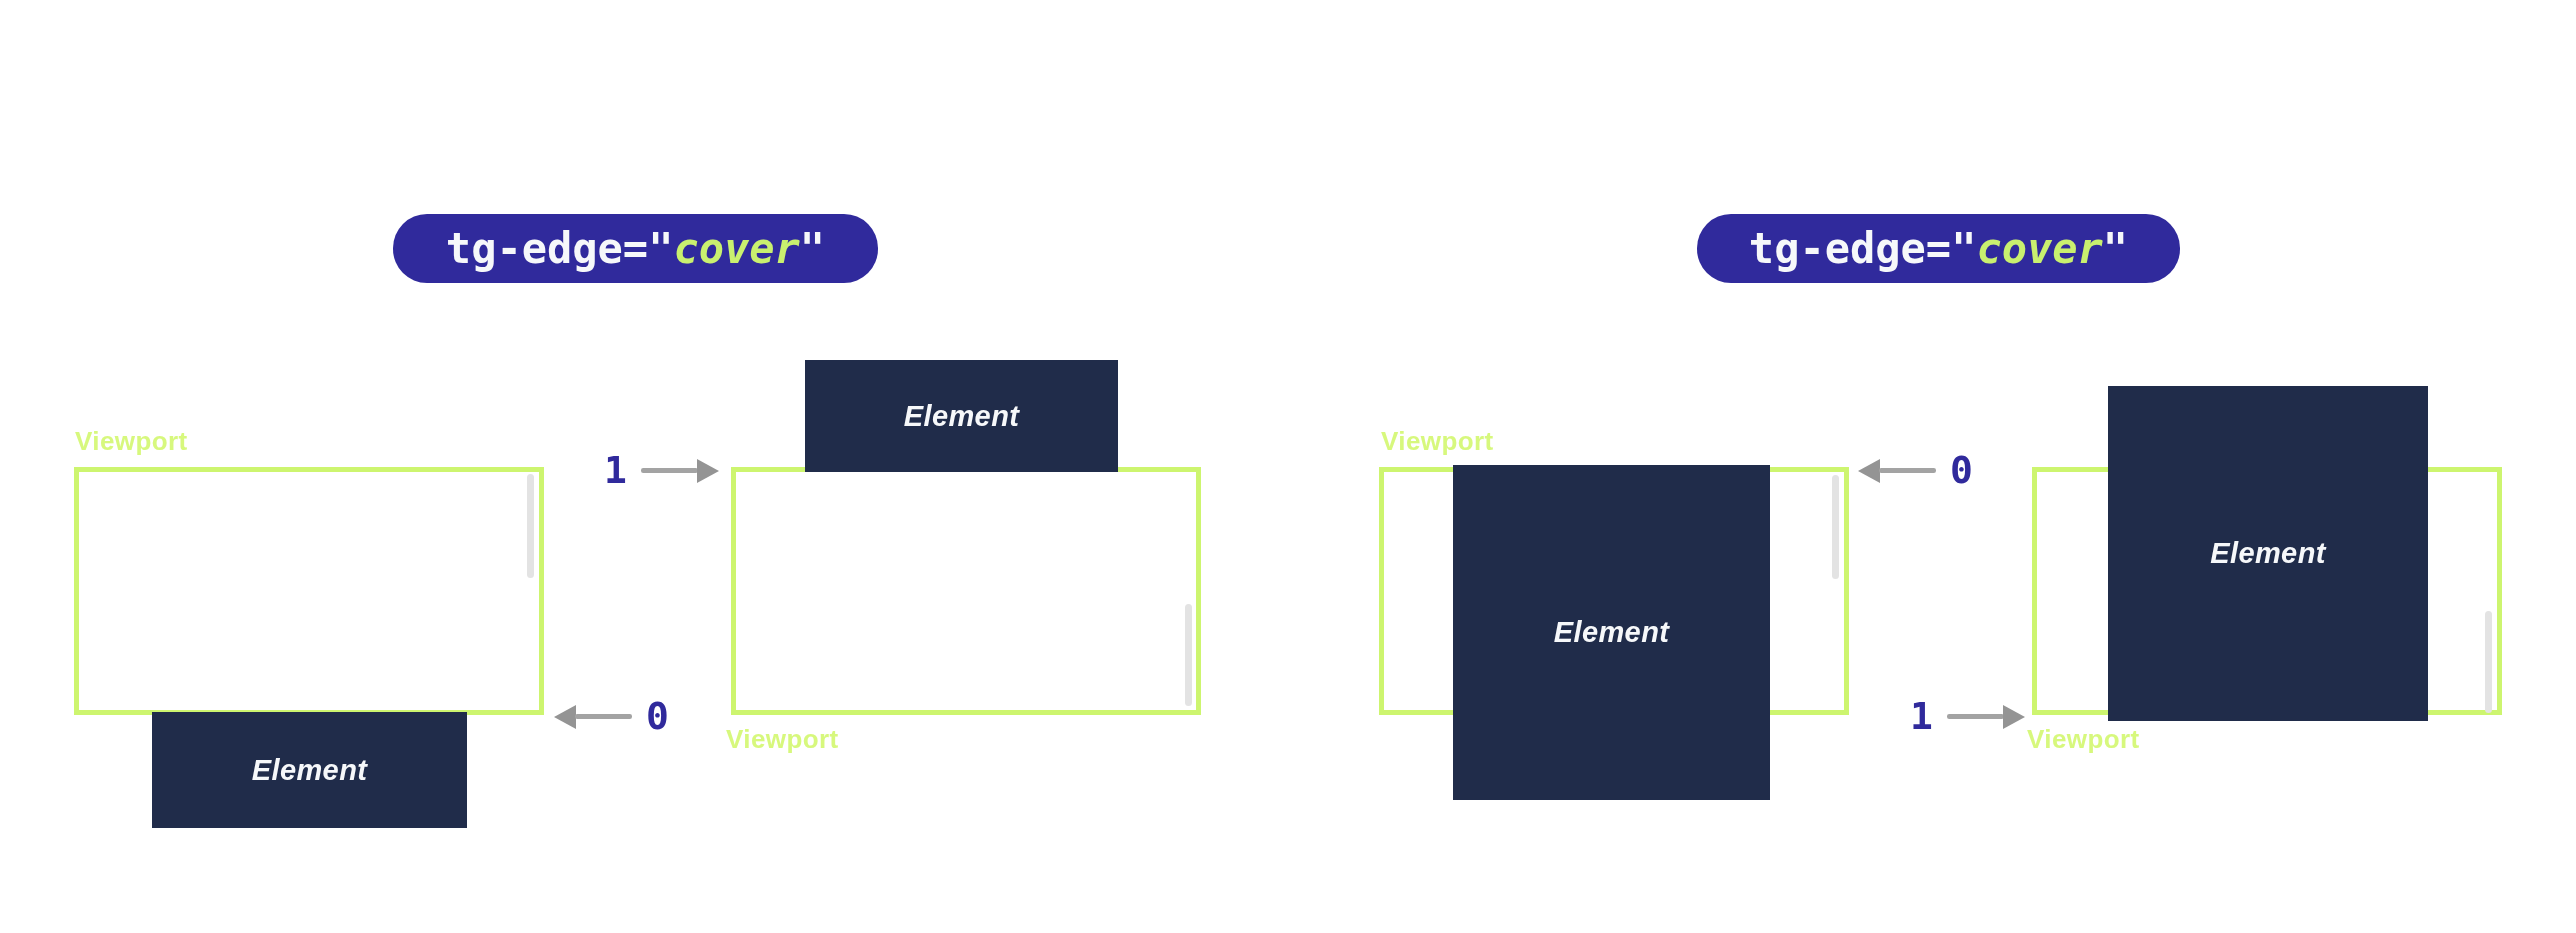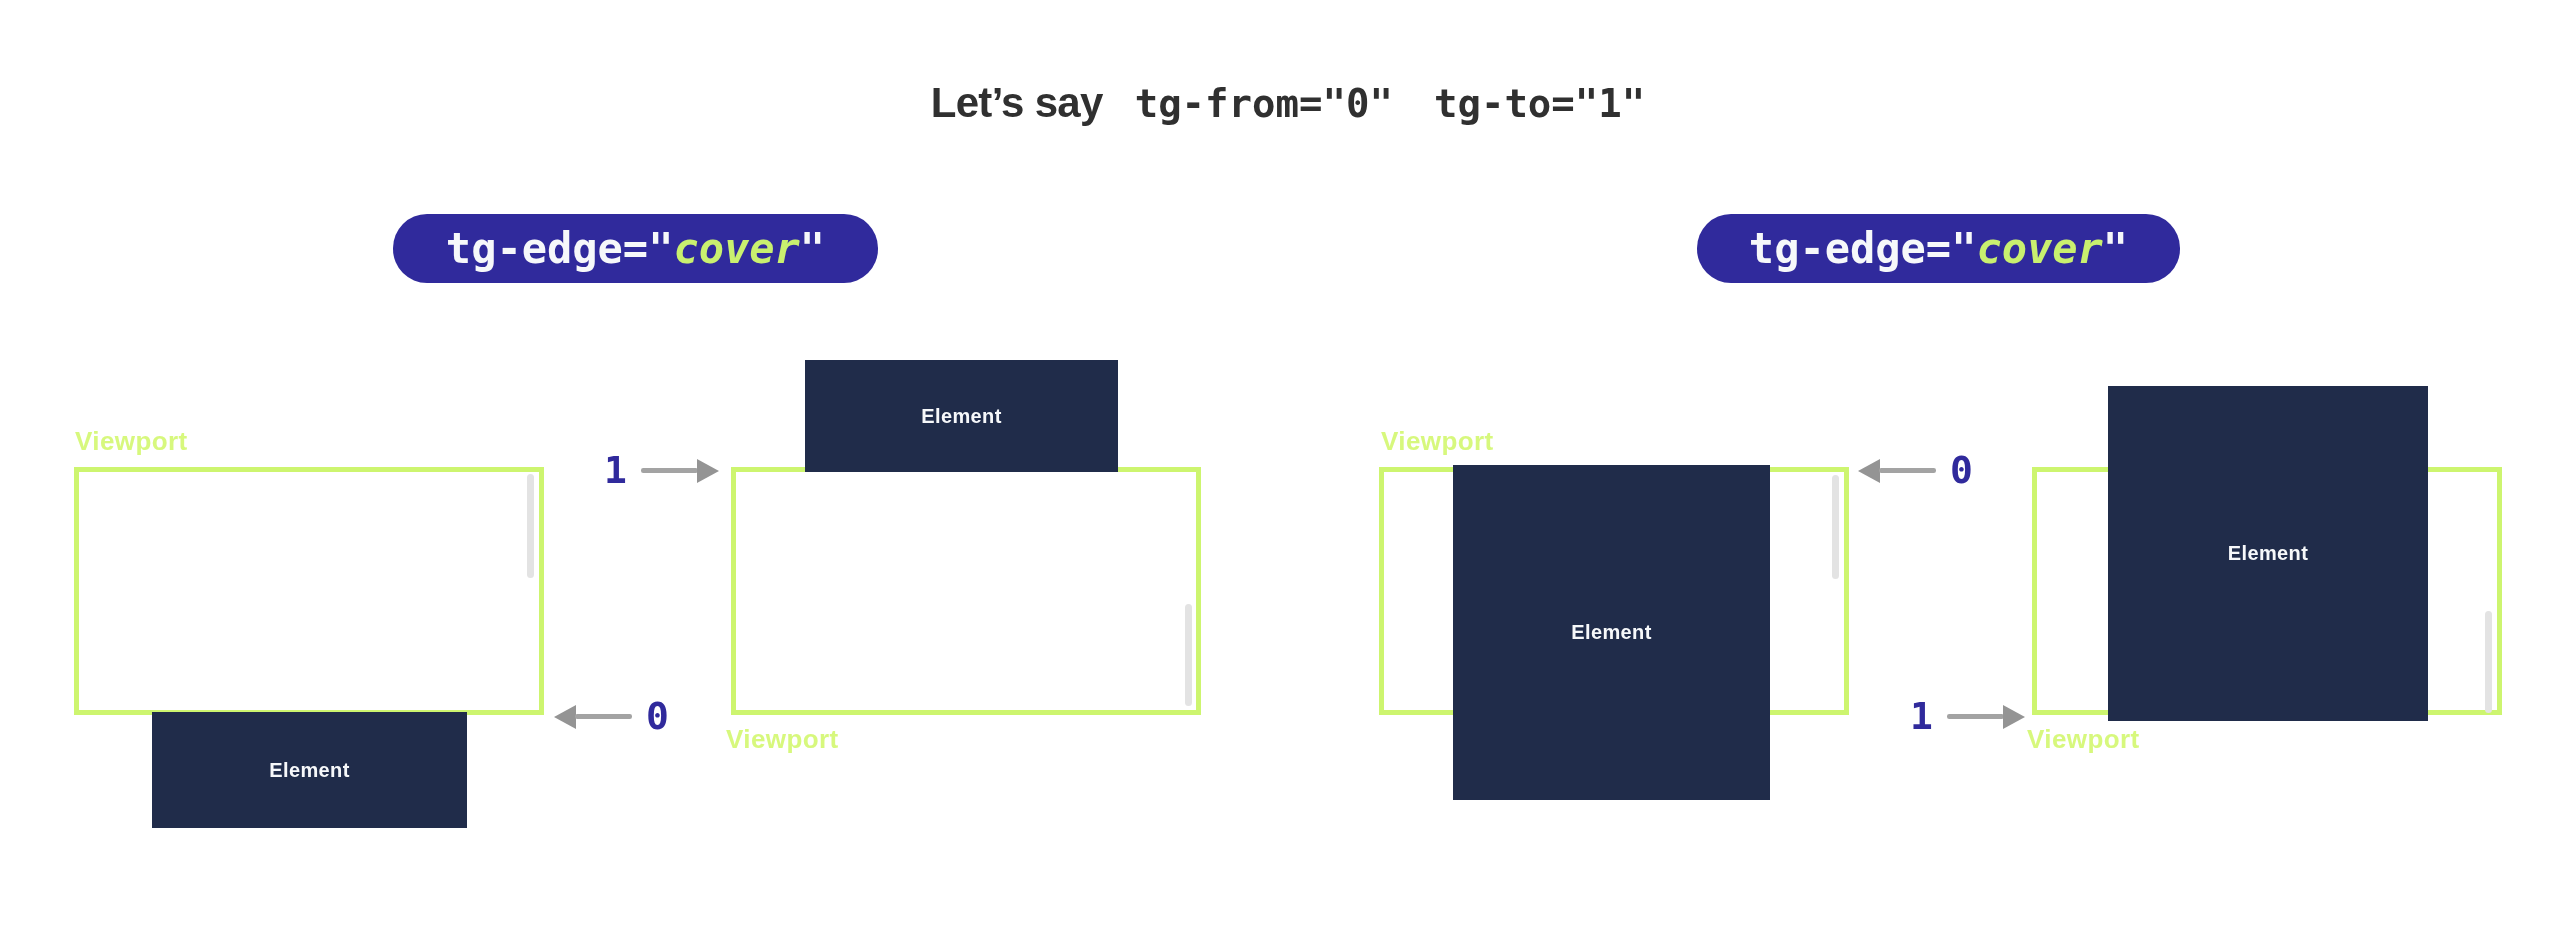--- a/index.html
+++ b/index.html
@@ -49,21 +49,21 @@
   .vl1{left:75px; top:426px;}
   .vl2{left:726px; top:724px;}
   .vl3{left:1381px; top:426px;}
   .vl4{left:2027px; top:724px;}
   
   .element{
     position:absolute; background:var(--navy); z-index:3;
     display:flex; align-items:center; justify-content:center;
   }
   .element .el-label{
-    color:var(--white); font-weight:bold; font-size:20px; letter-spacing:0.4px;
+    color:var(--white); font-weight:bold; font-size:29px; letter-spacing:0.4px;font-style:italic;
   }
   .e1{left:152px;  top:712px; width:315px; height:116px;}
   .e2{left:805px; top:360px; width:313px; height:112px;}
   .e3{left:1453px; top:465px; width:317px; height:335px;}
   .e4{left:2108px; top:386px; width:320px; height:335px;}
   
   .sb-thumb{
     position:absolute; width:7.3px; border-radius:4.4px; background:var(--scrollbar-gray); z-index:2;
   }
   .s1{left:527px;  top:474px; height:104px;}
@@ -86,25 +86,20 @@
   .m1{left:604px;  top:450px;}
   .m2{left:554px;  top:696px;}
   .m3{left:1858px; top:450px;}
   .m4{left:1910px; top:696px;}
 </style>
 </head>
 <body>
 
 <div class="canvas">
 
-  <div class="title-row">
-    <span class="title-say">Let’s say</span>
-    <span class="title-code from">tg-from="0"</span>
-    <span class="title-code to">tg-to="1"</span>
-  </div>
 
   <div class="badge cover">
     <span>tg-edge="</span>
       <span class="val">cover</span>
       <span>"</span>
   </div>
 
   <div class="badge inset">
     <span>tg-edge="</span>
       <span class="val">cover</span>

